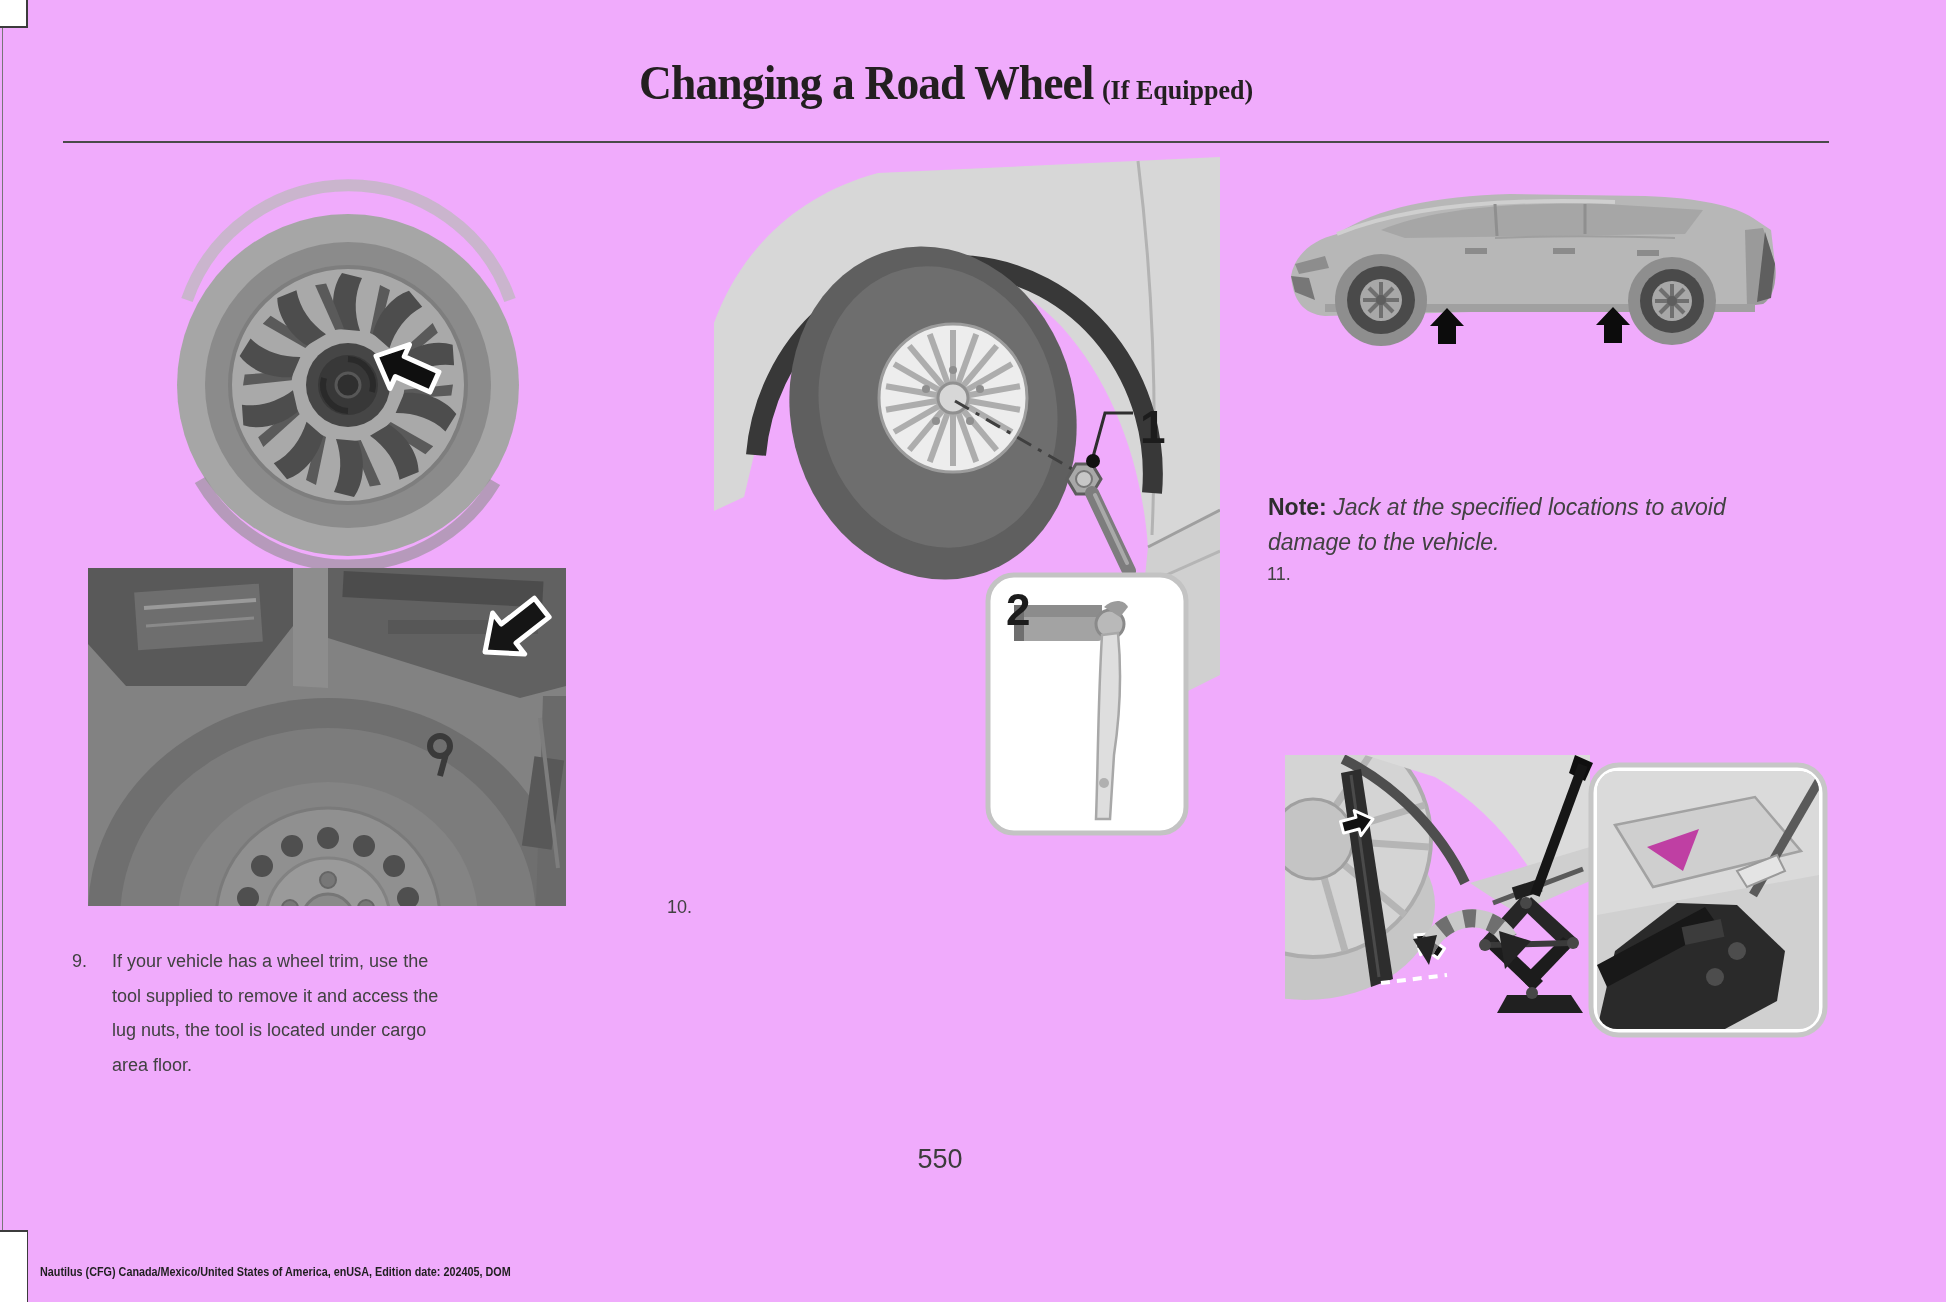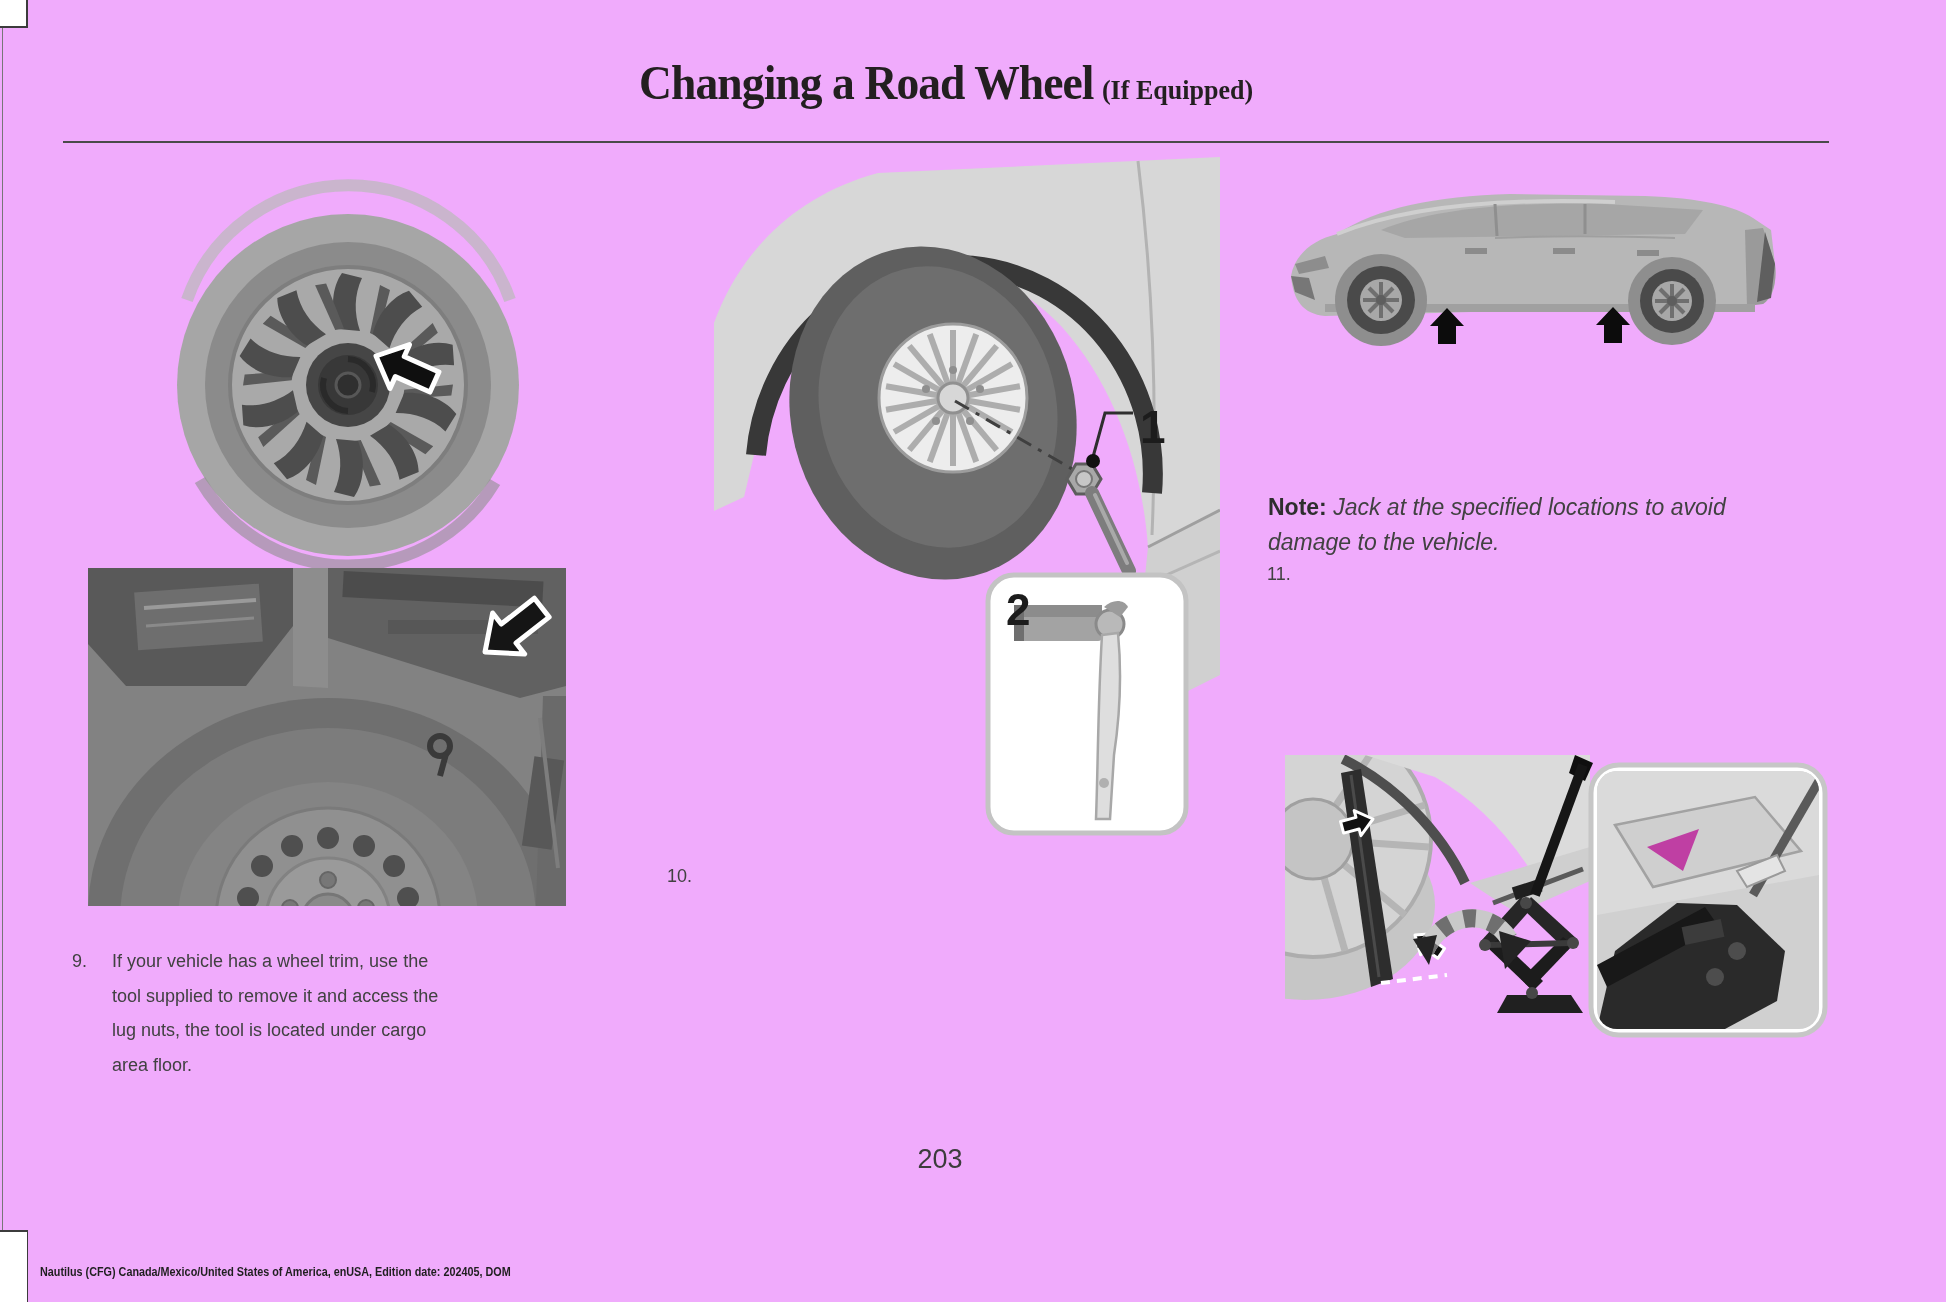--- a/index.html
+++ b/index.html
@@ -26,21 +26,21 @@
 
   
   .fig { position:absolute; }
   .fig svg { display:block; }
 
   
   .step { position:absolute; display:flex; font-size:18px; line-height:34.5px; color:#414141; }
   .step .num { flex:none; }
   .step .body { white-space:pre-line; }
   #step9  { left:72px;   top:944px; }  #step9  .num { width:40px; }
-  #step10 { left:667px;  top:859px; }  #step10 .num { width:57px; }
+  #step10 { left:667px;  top:890px; }  #step10 .num { width:57px; }
   #step11 { left:1267px; top:557px; }  #step11 .num { width:54px; }
 
   #note { position:absolute; left:1268px; top:478px; width:580px; font-size:23px; line-height:34.5px;margin-top:12px; }
   #note .note-label { font-weight:700; color:#2e2e2e; }
   #note .note-text { font-style:italic; white-space:pre-line; }
 
   #page-number { position:absolute; left:840px; top:1144px; width:200px; text-align:center;
     font-size:27px; color:#3c3c3c; }
 
   #footer { position:absolute; left:40px; top:1264px; font-size:13.5px; font-weight:700;
@@ -348,16 +348,16 @@
 lug nuts, the tool is located under cargo
 area floor.</span>
   </div>
   <div class="step" id="step10">
     <span class="num">10.</span>
   </div>
   <div class="step" id="step11">
     <span class="num">11.</span>
   </div>
 
-  <div id="page-number">203</div>
+  <div id="page-number">550</div>
   <div id="footer">Nautilus (CFG) Canada/Mexico/United States of America, enUSA, Edition date: 202405, DOM</div>
 
 </div>
 
 </body></html>

